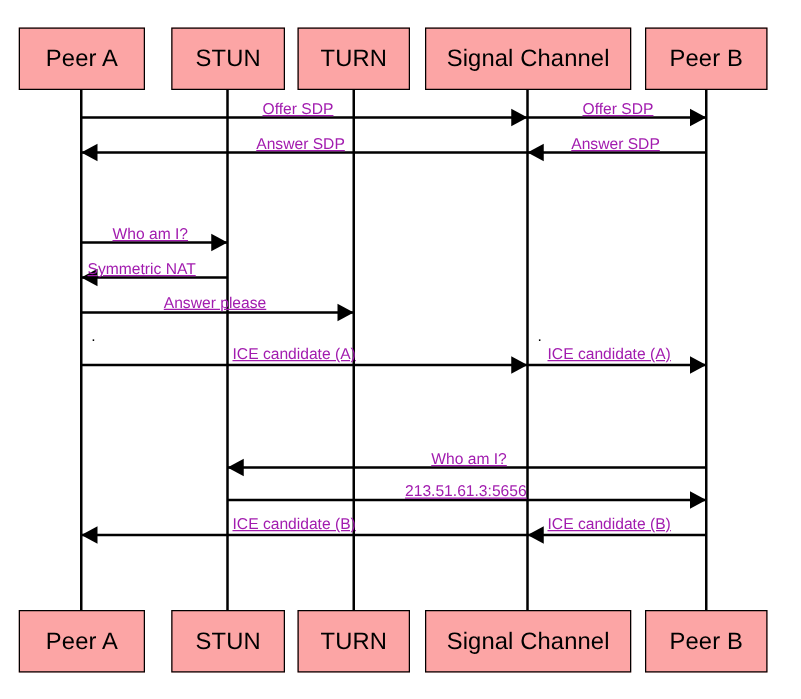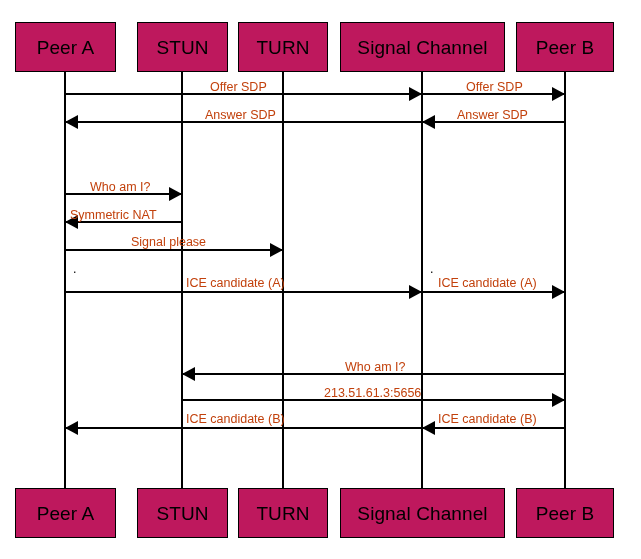--- a/index.html
+++ b/index.html
@@ -16,21 +16,21 @@
     position: relative;
     width: 641px;
     height: 559px;
     background: #ffffff;
     overflow: hidden;
   }
   .actor-box {
     position: absolute;
     box-sizing: border-box;
     border: 1.6px solid #000000;
-    background: #be185d;
+    background: #fca5a5;
     display: flex;
     align-items: center;
     justify-content: center;
     z-index: 5;
   }
   .actor-label {
     font-size: 19px;
     line-height: 1;
     color: #000000;
     white-space: nowrap;
@@ -45,24 +45,25 @@
   .msg-line {
     position: absolute;
     height: 1.6px;
     background: #000000;
     z-index: 2;
   }
   .msg-label {
     position: absolute;
     font-size: 12.5px;
     line-height: 1;
-    color: #c2410c;
+    color: #a21caf;
     white-space: nowrap;
     background: transparent;
     z-index: 4;
+    text-decoration: underline;
   }
   .arrow-head {
     position: absolute;
     width: 0;
     height: 0;
     z-index: 3;
   }
   .arrow-head.right {
     border-top: 7px solid transparent;
     border-bottom: 7px solid transparent;
@@ -106,21 +107,21 @@
       <div class="arrow-head left" style="top: 115px; left: 422px;"></div>
       <div class="msg-label" style="left: 457px; top: 109px;">Answer SDP</div>
       <div class="msg-line" style="left: 65px; top: 193.2px; width: 117px;"></div>
       <div class="arrow-head right" style="top: 187px; left: 169px;"></div>
       <div class="msg-label" style="left: 90px; top: 181px;">Who am I?</div>
       <div class="msg-line" style="left: 65px; top: 221.2px; width: 117px;"></div>
       <div class="arrow-head left" style="top: 215px; left: 65px;"></div>
       <div class="msg-label" style="left: 70px; top: 209px; text-align: center;">Symmetric NAT</div>
       <div class="msg-line" style="left: 65px; top: 249.2px; width: 218px;"></div>
       <div class="arrow-head right" style="top: 243px; left: 270px;"></div>
-      <div class="msg-label" style="left: 131px; top: 236px;">Signal please</div>
+      <div class="msg-label" style="left: 131px; top: 236px;">Answer please</div>
       <div class="msg-line" style="left: 65px; top: 291.2px; width: 357px;"></div>
       <div class="arrow-head right" style="top: 285px; left: 409px;"></div>
       <div class="msg-label" style="left: 186px; top: 277px;">ICE candidate (A)</div>
       <div class="msg-line" style="left: 422px; top: 291.2px; width: 143px;"></div>
       <div class="arrow-head right" style="top: 285px; left: 552px;"></div>
       <div class="msg-label" style="left: 438px; top: 277px;">ICE candidate (A)</div>
       <div class="msg-line" style="left: 182px; top: 373.2px; width: 383px;"></div>
       <div class="arrow-head left" style="top: 367px; left: 182px;"></div>
       <div class="msg-label" style="left: 345px; top: 361px;">Who am I?</div>
       <div class="msg-line" style="left: 182px; top: 399.2px; width: 383px;"></div>

